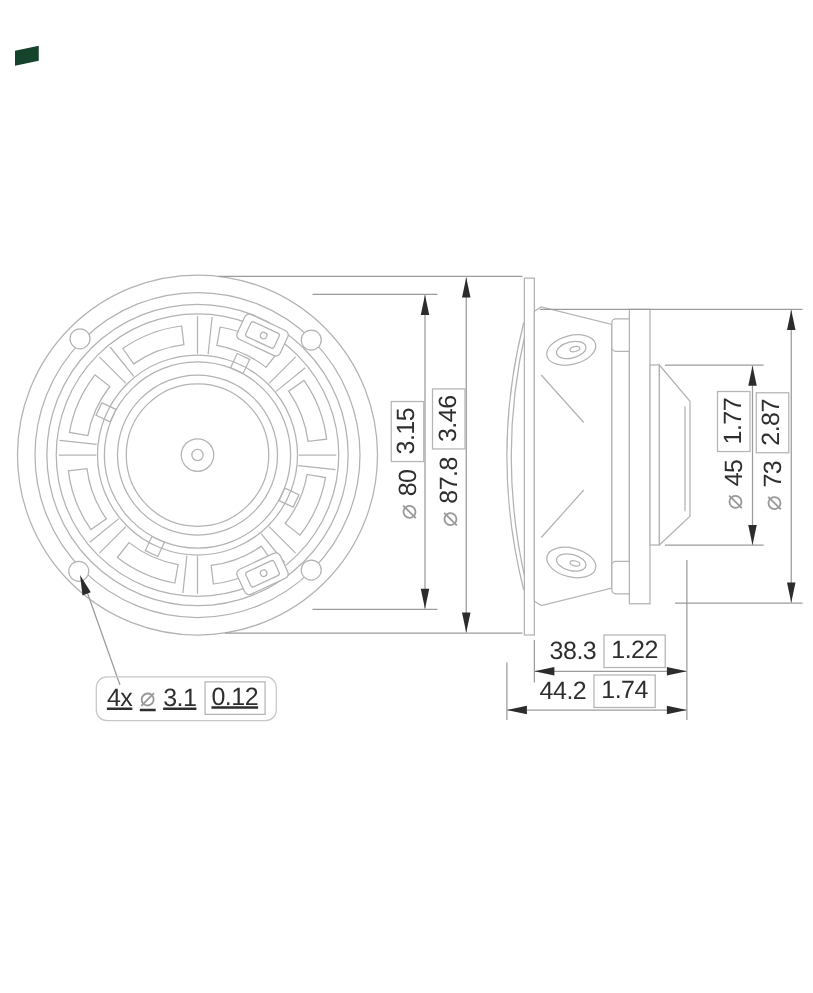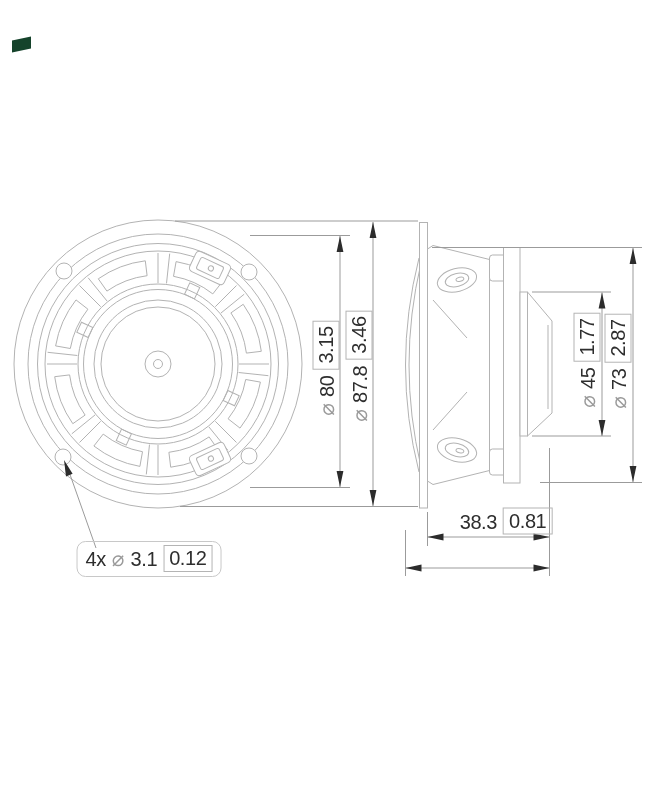--- a/index.html
+++ b/index.html
@@ -7,21 +7,21 @@
     width:650px;height:794px;background:#ffffff;position:relative;overflow:hidden;
     font-family:"Liberation Sans",sans-serif;
   }
   .stage{position:absolute;left:0;top:0;width:650px;height:794px;}
   svg{position:absolute;left:0;top:0;display:block;}
 
   .dimlabel{
     position:absolute;display:flex;align-items:center;gap:6px;white-space:nowrap;
     color:#2e2e2e;font-size:20px;line-height:1;letter-spacing:-0.4px;
   }
-  .dimlabel.h{transform:translate(-50%,-50%);margin-left:20px;}
+  .dimlabel.h{transform:translate(-50%,-50%);}
   .dimlabel.v{transform:translate(-50%,-50%) rotate(-90deg);}
   .dia{color:#9a9a9a;font-size:21px;letter-spacing:0;}
   .inbox{
     border:1.2px solid #b4b4b4;padding:2px 5px 3px;display:inline-block;color:#2e2e2e;
   }
   .callout-frame{
     position:absolute;transform:translate(-50%,-50%);
     display:flex;align-items:center;gap:6px;white-space:nowrap;
     border:1.2px solid #c8c8c8;border-radius:9px;padding:3px 8px 4px;
     color:#2e2e2e;font-size:20px;line-height:1;letter-spacing:-0.4px;
@@ -206,24 +206,28 @@
 </div>
 
 <div class="dimlabel v" style="left:618px;top:361px;">
   <span class="dia">⌀</span>
   <span>73</span>
   <span class="inbox">2.87</span>
 </div>
 
 <div class="dimlabel h" style="left:486px;top:521px;">
   <span>38.3</span>
-  <span class="inbox">0.81</span>
-</div>
-
-
-<div class="callout-frame" style="left:149px;top:559px;">
+  <span class="inbox">1.22</span>
+</div>
+
+<div class="dimlabel h" style="left:478px;top:553px;">
+  <span>44.2</span>
+  <span class="inbox">1.74</span>
+</div>
+
+<div class="callout-frame" style="left:149px;top:559px;text-decoration:underline;">
   <span>4x</span>
   <span class="dia">⌀</span>
   <span>3.1</span>
   <span class="inbox">0.12</span>
 </div>
 
 </div>
 
 </body></html>

